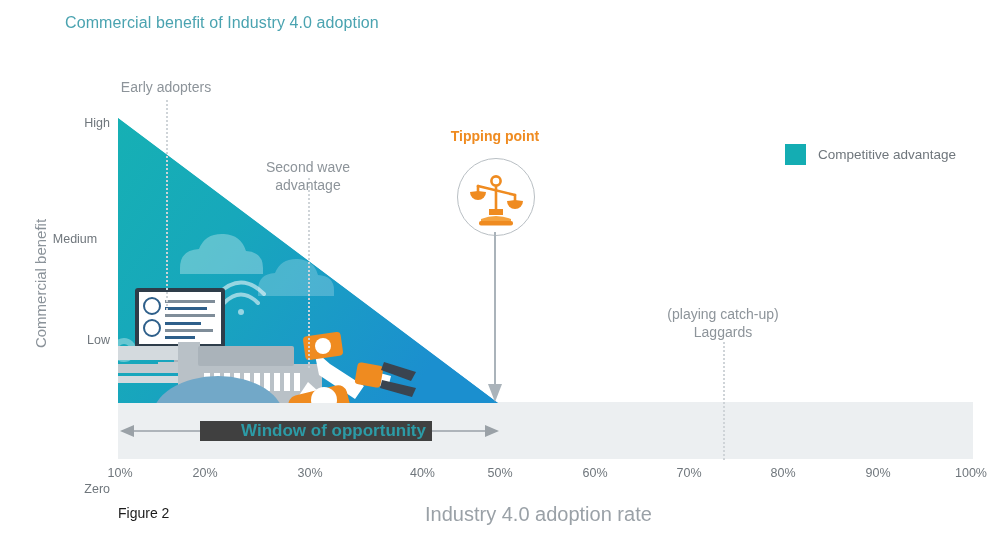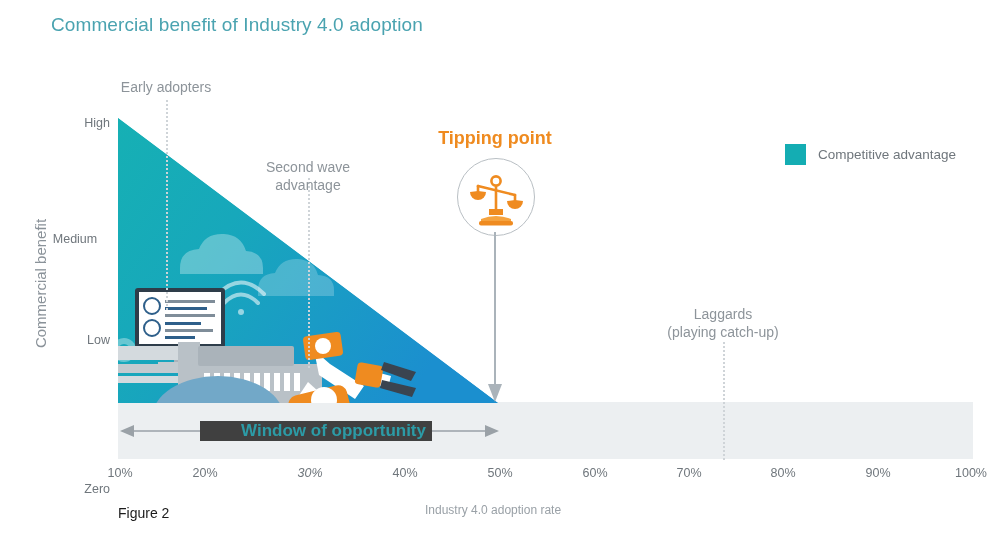--- a/index.html
+++ b/index.html
@@ -5,32 +5,32 @@
   html,body{margin:0;padding:0;background:#ffffff;}
   body{
     width:1000px;height:543px;position:relative;overflow:hidden;
     font-family:"Liberation Sans","DejaVu Sans",sans-serif;
     -webkit-font-smoothing:antialiased;
   }
   .abs{position:absolute;}
 
   
   #chart-title{
-    left:51px;top:14px;
-    font-size:19px;color:#4aa3b0;letter-spacing:.1px;
+    left:65px;top:14px;
+    font-size:16px;color:#4aa3b0;letter-spacing:.1px;
   }
 
   
   #y-axis-title{
     left:-60px;top:275px;width:200px;
     transform:rotate(-90deg);transform-origin:center center;
     text-align:center;font-size:15px;color:#8a9299;
   }
   #x-axis-title{
-    left:425px;top:503px;font-size:12px;color:#9aa1a7;
+    left:425px;top:503px;font-size:20px;color:#9aa1a7;
   }
   #figure-caption{
     left:118px;top:505px;font-size:14px;color:#1b1b1b;
   }
 
   .ytick{
     font-size:12.5px;color:#6f767c;text-align:right;width:70px;
   }
   .xtick{
     font-size:12.5px;color:#6f767c;text-align:center;width:60px;top:466px;
@@ -58,21 +58,21 @@
   .annot{
     font-size:14px;color:#8d949a;text-align:center;line-height:1.25;
   }
   #label-early-adopters{left:96px;top:79px;width:140px;}
   #label-second-wave{left:238px;top:159px;width:140px;}
   #label-laggards{left:653px;top:306px;width:140px;}
 
   
   #label-tipping-point{
     left:400px;top:128px;width:190px;text-align:center;
-    font-size:18px;font-weight:bold;color:#ef8b20;
+    font-size:14px;font-weight:bold;color:#ef8b20;
   }
   #tipping-point-circle{
     left:457px;top:158px;width:76px;height:76px;
     border:1.5px solid #b9bfc4;border-radius:50%;
     background:#ffffff;
   }
   #tipping-point-arrow{left:479px;top:232px;width:32px;height:172px;}
 
   
   #window-of-opportunity-arrow{left:118px;top:415px;width:383px;height:32px;}
@@ -211,22 +211,22 @@
 <div class="abs annot" id="label-early-adopters">Early adopters</div>
 
 <div class="abs guide-line" id="guide-second"></div>
 <div class="abs annot" id="label-second-wave">
   <div>Second wave</div>
   <div>advantage</div>
 </div>
 
 <div class="abs guide-line" id="guide-laggards"></div>
 <div class="abs annot" id="label-laggards">
+  <div>(playing catch-up)</div>
   <div>Laggards</div>
-  <div>(playing catch-up)</div>
 </div>
 
 <div class="abs" id="label-tipping-point">Tipping point</div>
 
 <div class="abs" id="tipping-point-circle">
   <svg width="76" height="76" viewBox="0 0 76 76">
     <g stroke="#ef8b20" stroke-width="2.6" fill="none" stroke-linecap="round">
       <line x1="38" y1="22" x2="38" y2="52"></line>
       <line x1="20" y1="27" x2="57" y2="36"></line>
       <line x1="20" y1="27" x2="20" y2="33"></line>
@@ -259,22 +259,22 @@
 
 <div class="abs ytick" style="left:40px;top:116px;">High</div>
 <div class="abs ytick" style="left:40px;top:232px;text-align:center;">Medium</div>
 <div class="abs ytick" style="left:40px;top:333px;">Low</div>
 <div class="abs ytick" style="left:40px;top:450px;margin-top:32px;">Zero</div>
 
 <div class="abs" id="y-axis-title">Commercial benefit</div>
 
 <div class="abs xtick" style="left:90px;">10%</div>
 <div class="abs xtick" style="left:175px;">20%</div>
-<div class="abs xtick" style="left:280px;font-style:italic;">30%</div>
-<div class="abs xtick" style="left:375px;">40%</div>
+<div class="abs xtick" style="left:280px;">30%</div>
+<div class="abs xtick" style="left:375px;text-align:right;">40%</div>
 <div class="abs xtick" style="left:470px;">50%</div>
 <div class="abs xtick" style="left:565px;">60%</div>
 <div class="abs xtick" style="left:659px;">70%</div>
 <div class="abs xtick" style="left:753px;">80%</div>
 <div class="abs xtick" style="left:848px;">90%</div>
 <div class="abs xtick" style="left:941px;">100%</div>
 
 <div class="abs" id="x-axis-title">Industry 4.0 adoption rate</div>
 
 <div class="abs" id="figure-caption">Figure 2</div>

